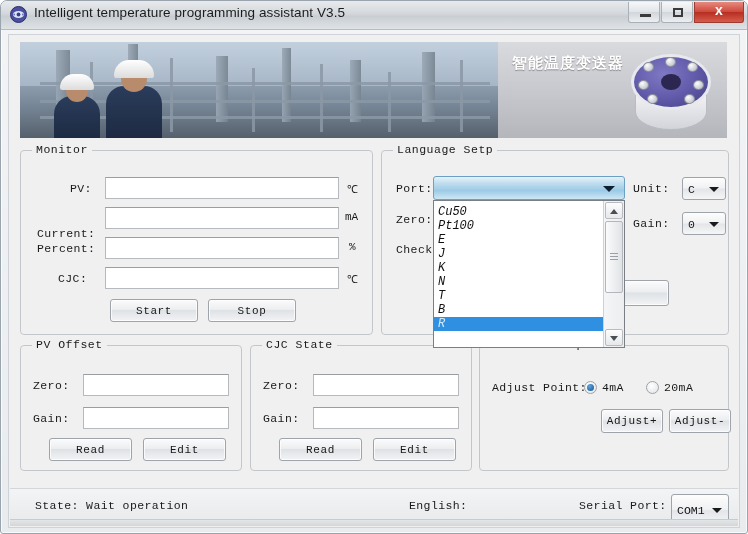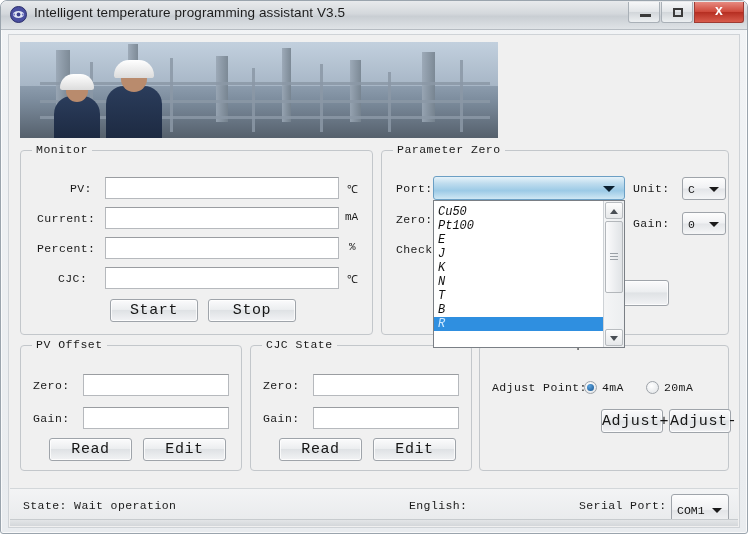--- a/index.html
+++ b/index.html
@@ -267,21 +267,21 @@
     outline: none;
   }
 
   .btn {
     position: absolute;
     box-sizing: border-box;
     border: 1px solid #9fa4aa;
     border-radius: 3px;
     background: linear-gradient(to bottom,#fbfbfc 0%, #eceef0 45%, #dfe2e5 50%, #f2f3f5 100%);
     font-family: "Liberation Mono", monospace;
-    font-size: 15px;
+    font-size: 11px;
     color: #161616;
     text-align: center;
     letter-spacing: 0.6px;
     cursor: default;
     box-shadow: inset 0 0 0 1px rgba(255,255,255,.75);
   }
 
   
   .combo {
     position: absolute;
@@ -488,47 +488,62 @@
             <div class="body"></div>
             <div class="head"></div>
             <div class="helmet"></div>
           </div>
           <div class="worker" style="left:86px;width:56px;height:74px;">
             <div class="body" style="width:56px;height:52px;"></div>
             <div class="head" style="bottom:46px;left:15px;width:26px;height:26px;"></div>
             <div class="helmet" style="bottom:60px;left:8px;width:40px;height:18px;"></div>
           </div>
         </div>
+        <div class="banner-right">
+          <div class="banner-cn">智能温度变送器</div>
+          <div class="device">
+            <div class="base"></div>
+            <div class="cap"></div>
+            <div class="hole"></div>
+            <div class="screw" style="left:16px;top:8px;"></div>
+            <div class="screw" style="left:38px;top:3px;"></div>
+            <div class="screw" style="left:60px;top:8px;"></div>
+            <div class="screw" style="left:11px;top:26px;"></div>
+            <div class="screw" style="left:66px;top:26px;"></div>
+            <div class="screw" style="left:20px;top:40px;"></div>
+            <div class="screw" style="left:57px;top:40px;"></div>
+          </div>
+        </div>
       </div>
 
       <div class="group" style="left:11px;top:115px;width:353px;height:185px;">
         <div class="legend">Monitor</div>
 
         <div class="lbl" style="left:49px;top:31px;">PV:</div>
         <input class="tbox" style="left: 84px; top: 26px; width: 234px; height: 22px;" value="">
         <div class="unit" style="left:326px;top:30px;">℃</div>
 
-        <div class="lbl" style="left:16px;top:61px;">Current:</div>
+        <div class="lbl" style="left:16px;top:76px;">Current:</div>
         <input class="tbox" style="left: 84px; top: 56px; width: 234px; height: 22px;" value="">
         <div class="unit" style="left:324px;top:60px;">mA</div>
 
         <div class="lbl" style="left:16px;top:91px;">Percent:</div>
         <input class="tbox" style="left: 84px; top: 86px; width: 234px; height: 22px;" value="">
         <div class="unit" style="left:328px;top:90px;">%</div>
 
         <div class="lbl" style="left:37px;top:121px;">CJC:</div>
         <input class="tbox" style="left: 84px; top: 116px; width: 234px; height: 22px;" value="">
         <div class="unit" style="left:326px;top:120px;">℃</div>
 
         <div class="btn" style="left:89px;top:148px;width:88px;height:23px;line-height:22px;">Start</div>
         <div class="btn" style="left:187px;top:148px;width:88px;height:23px;line-height:22px;">Stop</div>
       </div>
 
       <div class="group" style="left:372px;top:115px;width:348px;height:185px;">
-        <div class="legend">Parameter Zero</div>
+        <div class="legend">Language Setp</div>
 
         <div class="lbl" style="left:14px;top:31px;">Port:</div>
         <div class="lbl" style="left:14px;top:62px;">Zero:</div>
         <div class="lbl" style="left:14px;top:92px;">Check:</div>
 
         <div class="btn" style="left:239px;top:129px;width:48px;height:26px;"></div>
 
         <div class="lbl" style="left:251px;top:31px;">Unit:</div>
         <div class="combo" style="left:300px;top:26px;width:44px;height:23px;">
           <div class="val">C</div>
@@ -596,21 +611,21 @@
           <div class="sb-thumb">
               <div class="grip"></div>
             </div>
           <div class="sb-btn down">
               <div class="tri"></div>
             </div>
         </div>
       </div>
 
       <div class="statusbar">
-        <div class="lbl" style="left:13px;top:10px;">State: Wait operation</div>
+        <div class="lbl" style="left:25px;top:10px;">State: Wait operation</div>
         <div class="lbl" style="left:399px;top:10px;">English:</div>
         <div class="lbl" style="left:569px;top:10px;">Serial Port:</div>
         <div class="combo" style="left:661px;top:5px;width:58px;height:32px;">
           <div class="val">COM1</div>
           <div class="arw"></div>
         </div>
         <div class="grip2"></div>
       </div>
 
     </div>

